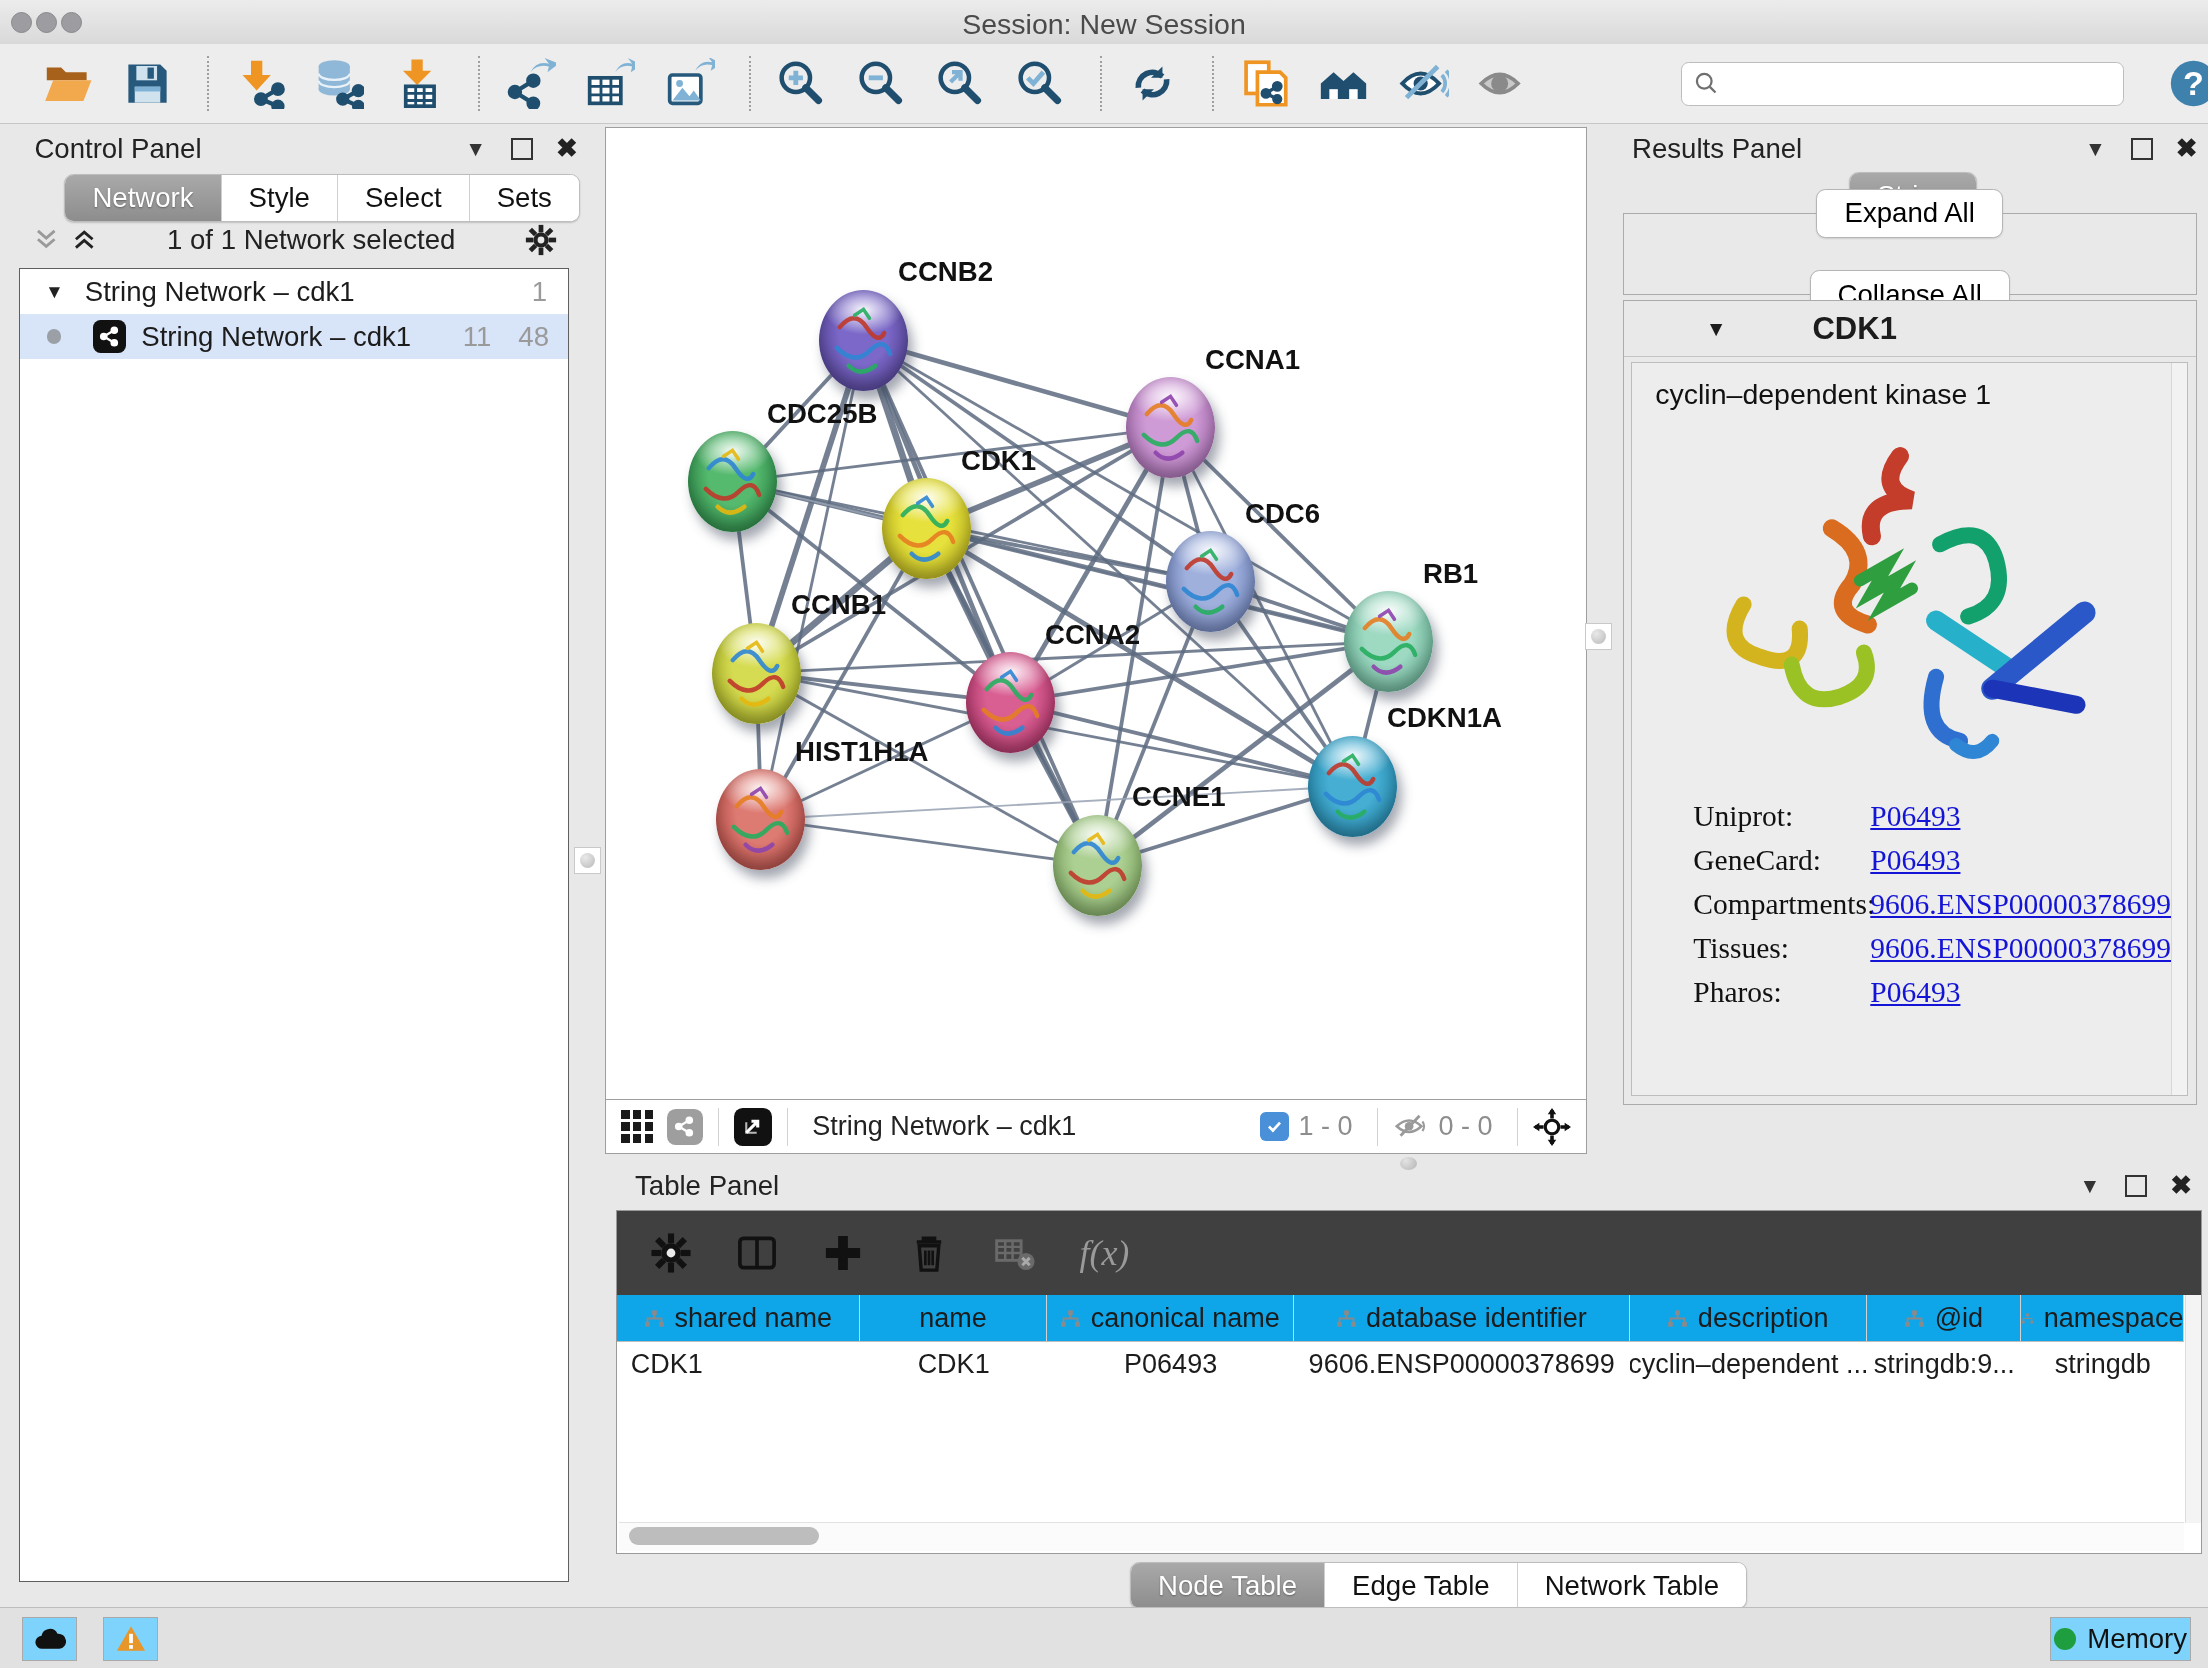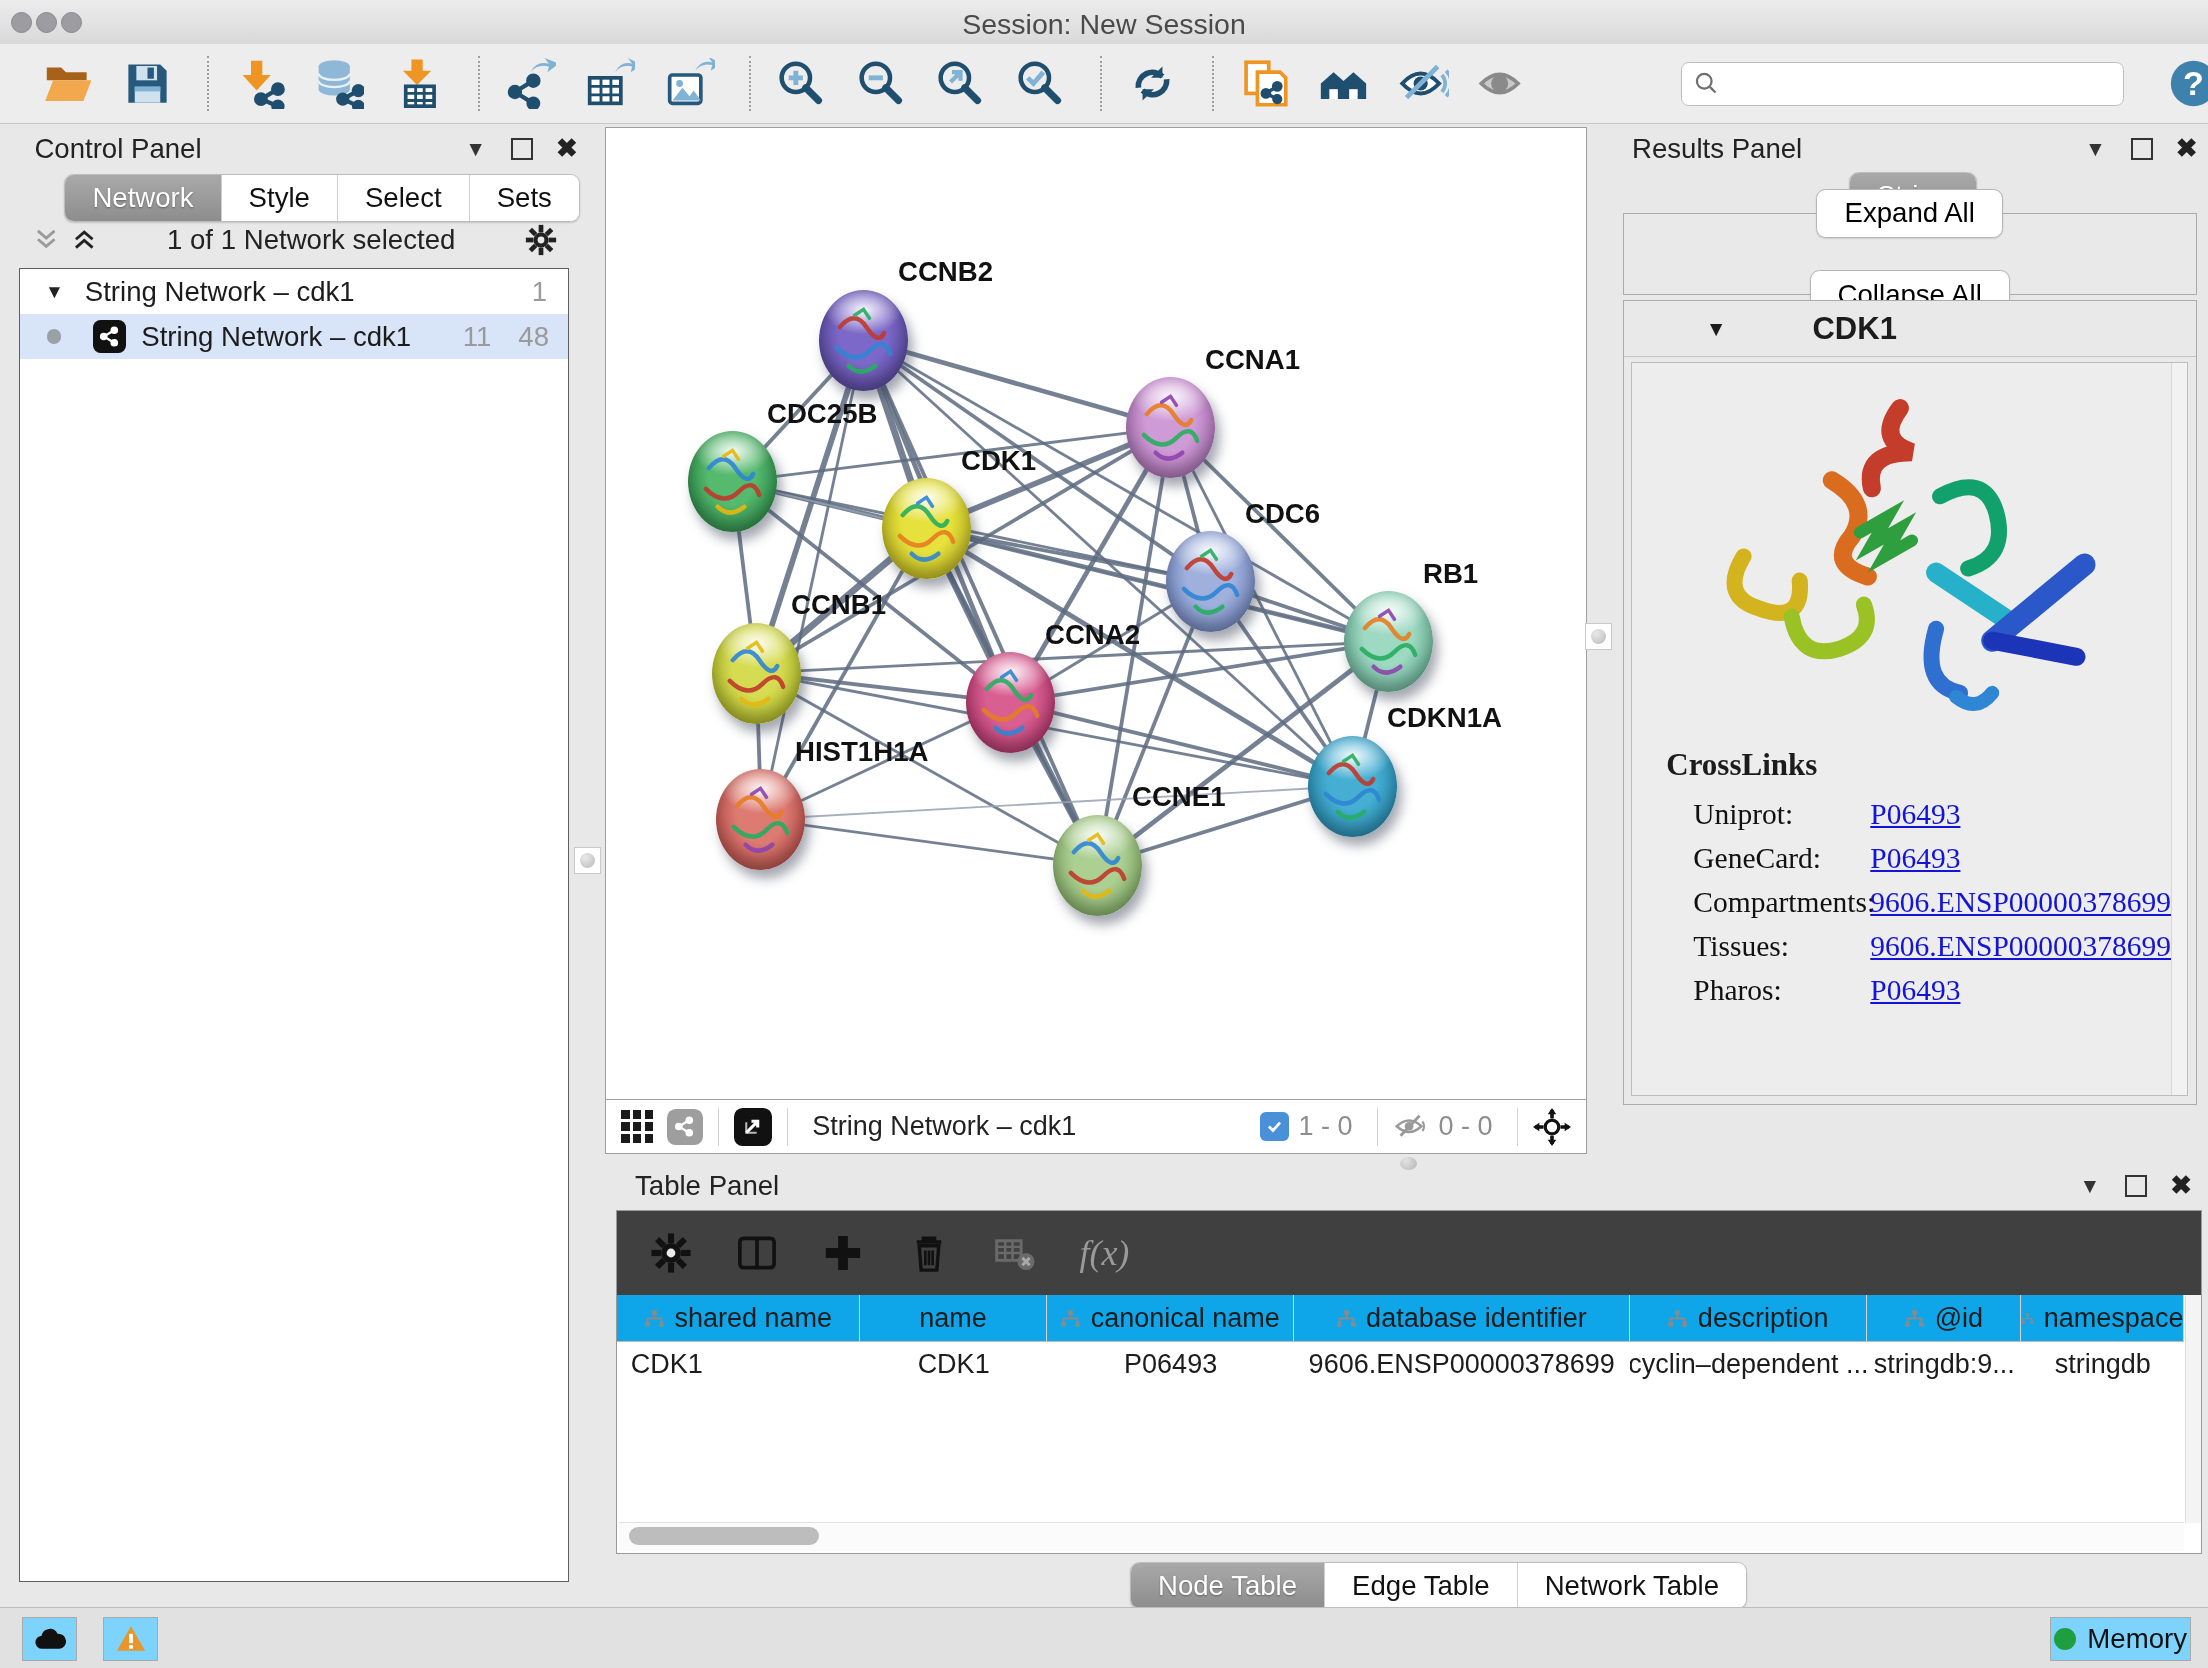--- a/index.html
+++ b/index.html
@@ -528,34 +528,34 @@
   <div class="rbox1">
     <button class="btn">Expand All</button>
     <button class="btn">Collapse All</button>
   </div>
   <div class="rbox2">
     <div class="rp-node-hdr">
       <span style="margin-left:82px;font-size:21px">▼</span>
       <span style="margin-left:86px;font-size:31px;font-weight:bold">CDK1</span>
     </div>
     <div class="rp-inner">
+      <div class="rp-desc">cyclin–dependent kinase 1</div>
       <svg width="428" height="361" viewBox="0 0 210 180" style="display:block;margin:17px auto 5.7px" fill="none" stroke-linecap="round">
         <path d="M100 14q-12 16 6 22q-24 0-20 18" stroke="#c43c2a" stroke-width="9"></path>
         <path d="M66 50q20 12 10 28q-12 14 8 20" stroke="#d96c1f" stroke-width="9"></path>
         <path d="M22 88q-12 20 8 26q22 8 20-14" stroke="#d4b41e" stroke-width="8"></path>
         <path d="M46 118q4 22 24 16q18-6 12-22" stroke="#9ac224" stroke-width="8"></path>
         <path d="M80 76l14-8-8 14 14-8-8 14 14-8" stroke="#2f9e3f" stroke-width="6"></path>
         <path d="M120 58q22-12 28 8q6 22-14 28" stroke="#12a06d" stroke-width="8"></path>
         <path d="M118 96l36 24" stroke="#27b0c9" stroke-width="10"></path>
         <path d="M192 92l-46 38" stroke="#2b58c9" stroke-width="11"></path>
         <path d="M188 138l-42-8" stroke="#1b34b8" stroke-width="9"></path>
         <path d="M118 124q-8 28 12 32" stroke="#2f6fd0" stroke-width="8"></path>
         <path d="M128 158q10 8 18-2" stroke="#2e86d4" stroke-width="7"></path>
       </svg>
-      <div class="xl-head">CrossLinks</div>
       <div id="crosslinks">
           <div class="xl-row">
             <span class="lbl">Uniprot:</span>
             <a>P06493</a>
           </div>
           <div class="xl-row">
             <span class="lbl">GeneCard:</span>
             <a>P06493</a>
           </div>
           <div class="xl-row">

